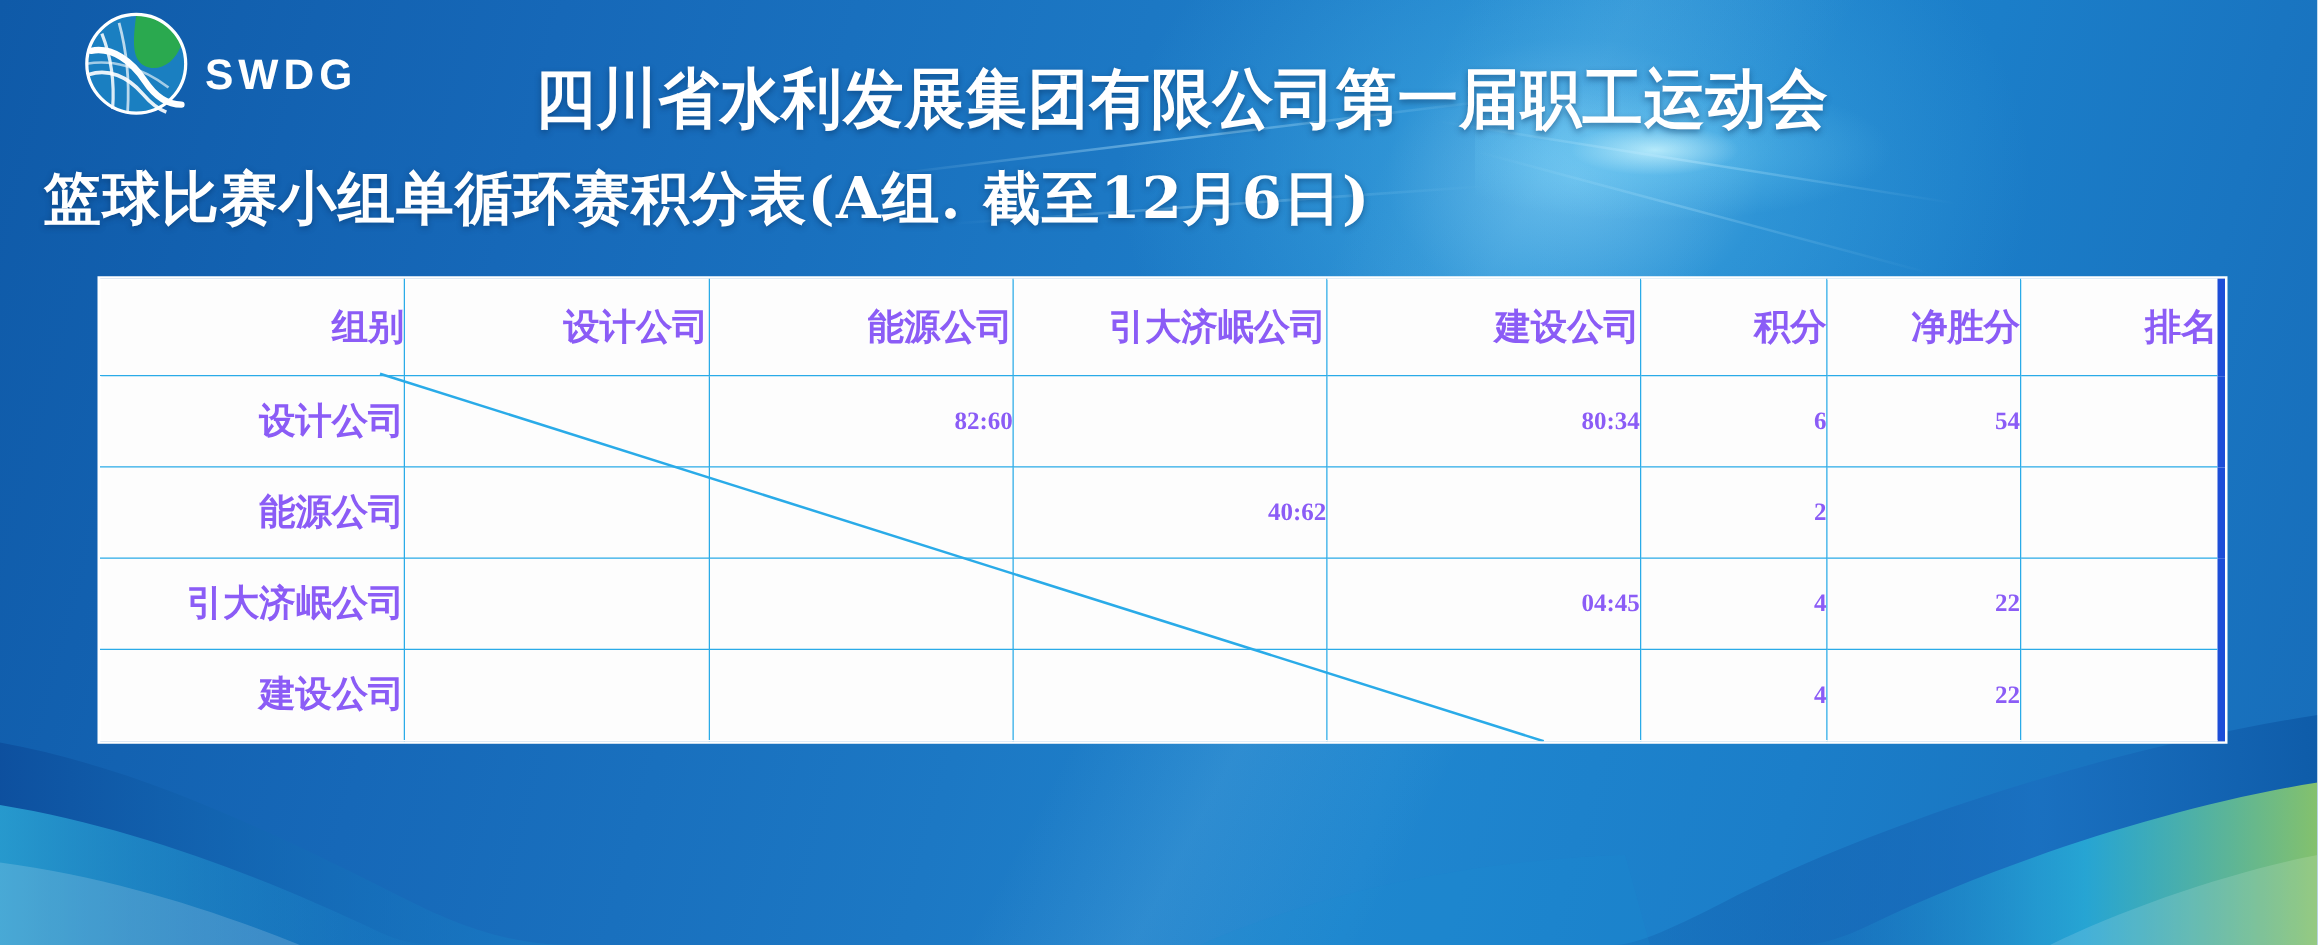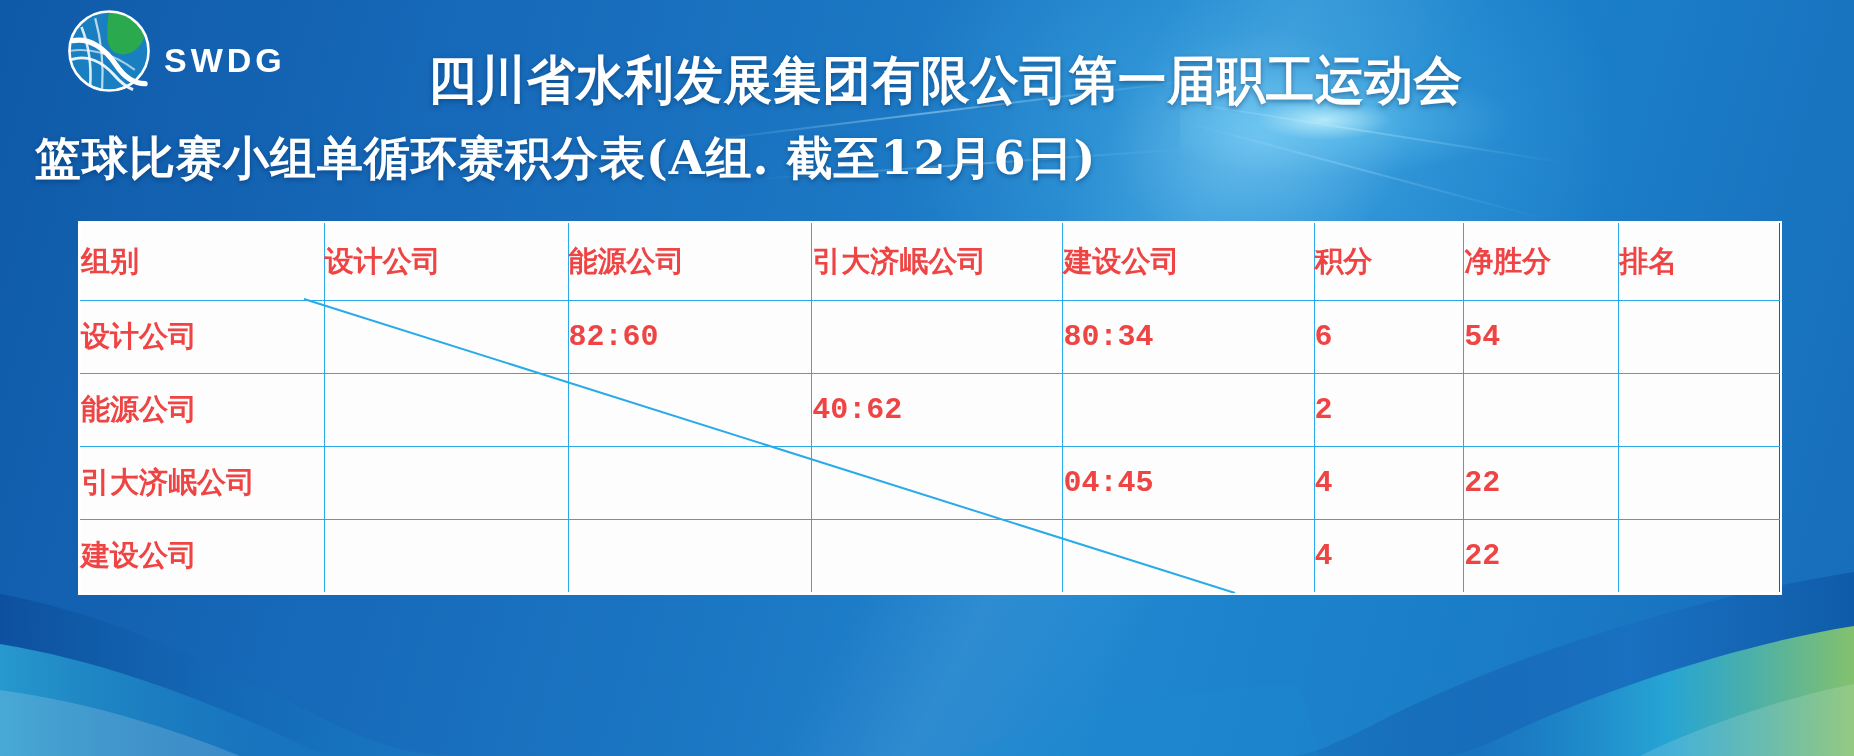--- a/index.html
+++ b/index.html
@@ -71,35 +71,35 @@
   .table-wrap{
     position:absolute;left:78px;top:221px;width:1700px;
     background:#fdfdfd;
     border:2px solid #ffffff;
   }
   table.score{
     border-collapse:collapse;width:100%;table-layout:fixed;background:#fdfdfd;
   }
   table.score td,table.score th{
     border:1px solid #2aabe8;
-    text-align:left;vertical-align:middle;
-    color:#ef4444;font-weight:bold;
+    text-align:right;vertical-align:middle;
+    color:#8b5cf6;font-weight:bold;
     font-family:"DejaVu Sans","Liberation Sans",sans-serif;
     height:72px;padding:0;
   }
   table.score th{font-size:29px;height:76px;}
   table.score td{font-size:29px;}
   table.score td.team{font-size:29px;}
   table.score td.num{
-    font-family:Liberation Mono, monospace;font-size:30px;
+    font-family:Liberation Serif, serif;font-size:20px;
   }
   
   table.score tr:first-child th{border-top:1px solid #ffffff;}
   table.score tr th:first-child,table.score tr td:first-child{border-left:1px solid #ffffff;}
-  table.score tr th:last-child,table.score tr td:last-child{border-right:1px solid #1d4ed8;}
+  table.score tr th:last-child,table.score tr td:last-child{border-right:6px solid #1d4ed8;}
   table.score tr:last-child td{border-bottom:1px solid #ffffff;}
 
   
   .diag-svg{position:absolute;left:0;top:0;pointer-events:none;}
 </style>
 </head>
 <body>
 
 <div class="banner">
 

